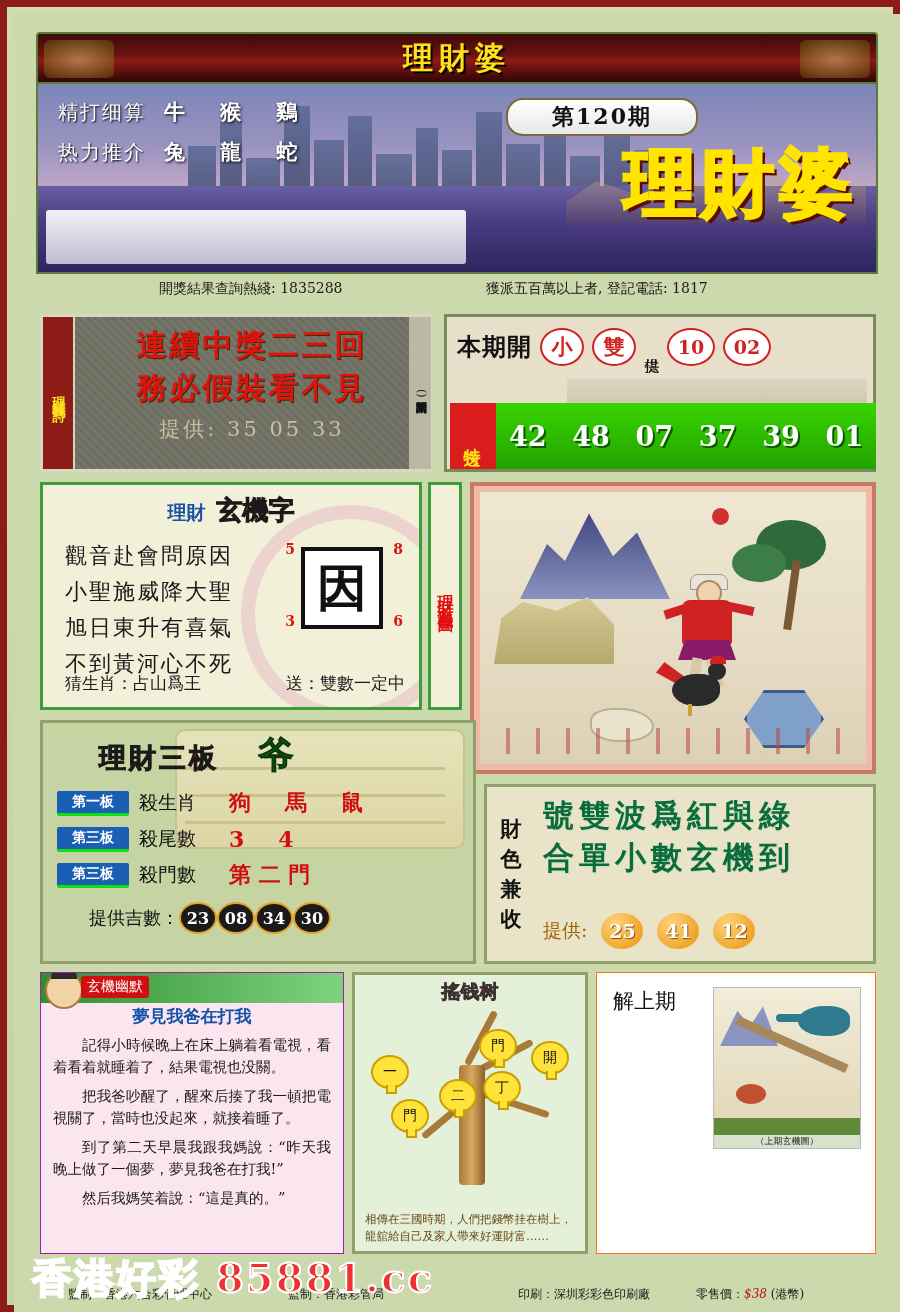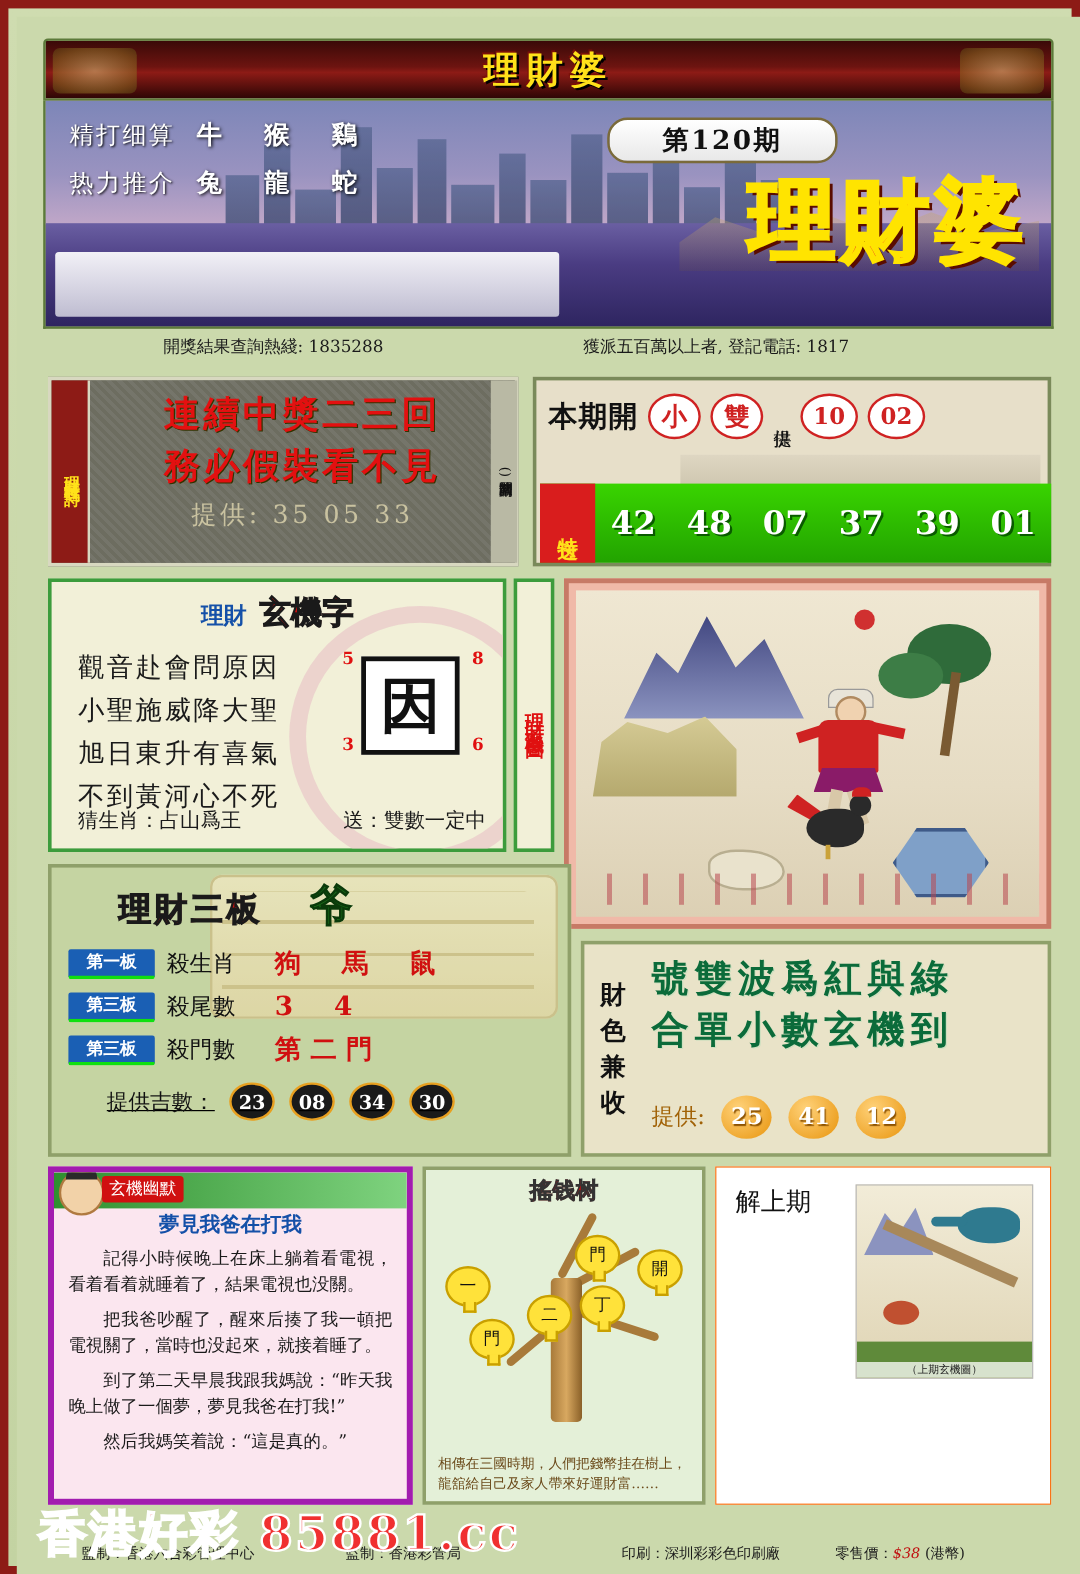--- a/index.html
+++ b/index.html
@@ -85,21 +85,21 @@
     position:absolute;left:8px;bottom:8px;width:420px;height:54px;
     background:linear-gradient(180deg,rgba(255,255,255,.92),rgba(225,225,235,.8));
     border-radius:3px;
   }
 
   .hotline{
     position:absolute;left:22px;top:262px;width:842px;height:26px;
     display:flex;align-items:center;font-size:14px;color:#1a1a1a;
     font-family:"DejaVu Serif","Liberation Serif",serif;
   }
-  .hotline .a{position:absolute;left:72px;padding-left:28px;}
+  .hotline .a{position:absolute;left:95px;padding-left:28px;}
   .hotline .b{position:absolute;left:450px;}
 
   
   .poemBox{
     position:absolute;left:26px;top:300px;width:392px;height:158px;
     background:#6f6f62;border:3px solid #d8d8c0;box-sizing:border-box;
     display:flex;
   }
   .poemLabel{
     width:30px;background:#8d1b16;color:#ffe11a;
@@ -252,21 +252,21 @@
   .boardTitle .big{font-size:36px;color:#1a6e1a;margin-left:26px;-webkit-text-stroke:1px #0a3a0a;}
   .bRow{position:relative;display:flex;align-items:center;margin:10px 0 0 14px;height:26px;}
   .bTag{
     width:72px;text-align:center;background:#1a5fb4;color:#fff;font-weight:bold;
     font-family:"DejaVu Serif","Liberation Serif",serif;font-size:14px;border-radius:2px;padding:2px 0;
     border-bottom:3px solid #10e010;
   }
   .bName{width:82px;margin-left:10px;font-family:"DejaVu Serif","Liberation Serif",serif;font-size:19px;color:#111;}
   .bVals{display:flex;gap:34px;margin-left:8px;
     font-family:"DejaVu Serif","Liberation Serif",serif;font-size:22px;font-weight:bold;color:#d01010;}
-  .luckyRow{position:relative;display:flex;align-items:center;margin:14px 0 0 46px;gap:12px;text-decoration:underline;}
+  .luckyRow{position:relative;display:flex;align-items:center;margin:14px 0 0 46px;}
   .luckyRow .lab{font-family:"DejaVu Serif","Liberation Serif",serif;font-size:18px;color:#111;}
   .lball{
     width:34px;height:28px;border-radius:50%;background:#1a1a1a;color:#fff;
     display:flex;align-items:center;justify-content:center;
     font-family:"DejaVu Serif","Liberation Serif",serif;font-size:16px;font-weight:bold;
     border:2px solid #e8a020;
   }
 
   .caiBox{
     position:absolute;left:470px;top:770px;width:392px;height:180px;
@@ -289,21 +289,21 @@
     width:42px;height:36px;border-radius:50%;
     background:radial-gradient(circle at 35% 30%,#ffd27a,#e8940c);
     display:flex;align-items:center;justify-content:center;
     font-family:"DejaVu Serif","Liberation Serif",serif;font-size:19px;font-weight:bold;color:#fff;
     text-shadow:1px 1px 1px #8a5000;
   }
 
   
   .jokeBox{
     position:absolute;left:26px;top:958px;width:304px;height:282px;
-    background:#fbe6ef;border:5px solid #a21caf;box-sizing:border-box;overflow:hidden;
+    background:#fbe6ef;border:1px solid #a21caf;box-sizing:border-box;overflow:hidden;
   }
   .jokeHead{position:relative;height:30px;background:linear-gradient(90deg,#2f8f2f,#7fd37f);}
   .jokeHead .chip{position:absolute;left:40px;top:3px;background:#d01010;color:#fff;
      font-family:"DejaVu Serif","Liberation Serif",serif;font-size:14px;padding:2px 6px;border-radius:3px;}
   .jokeFace{position:absolute;left:4px;top:-2px;width:34px;height:34px;border-radius:50%;
      background:#f2d2a8;border:2px solid #b07a40;}
   .jokeFace:after{content:"";position:absolute;left:4px;top:-4px;width:26px;height:10px;background:#2a2a2a;border-radius:8px 8px 0 0;}
   .jokeTitle{text-align:center;margin-top:2px;
      font-family:"DejaVu Serif","Liberation Serif",serif;font-size:17px;font-weight:bold;color:#1450a8;}
   .jokeBody{padding:6px 12px 0 12px;font-family:"DejaVu Serif","Liberation Serif",serif;

